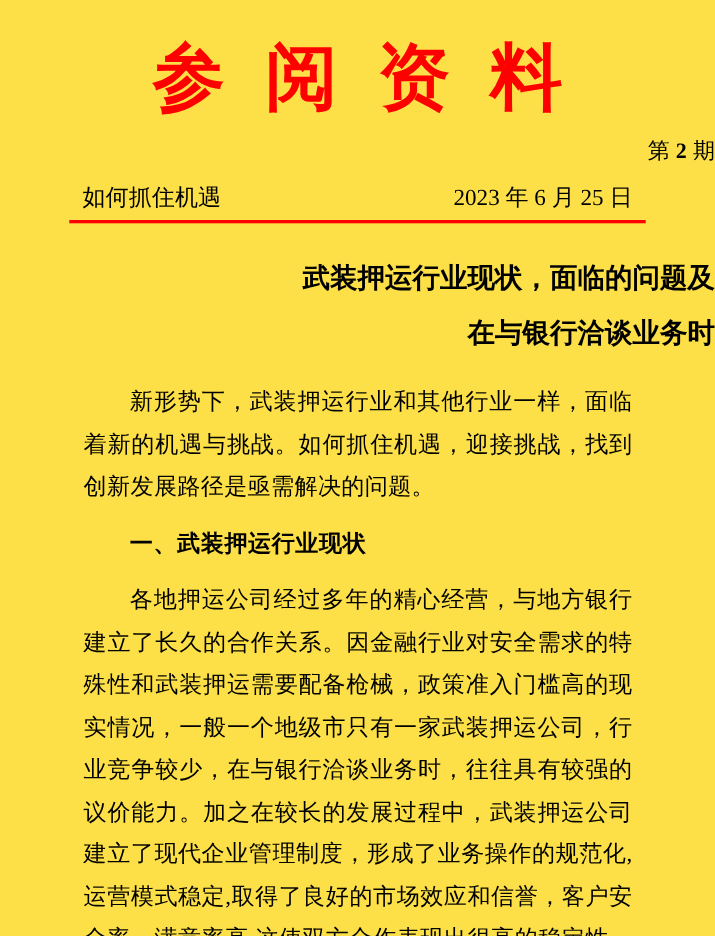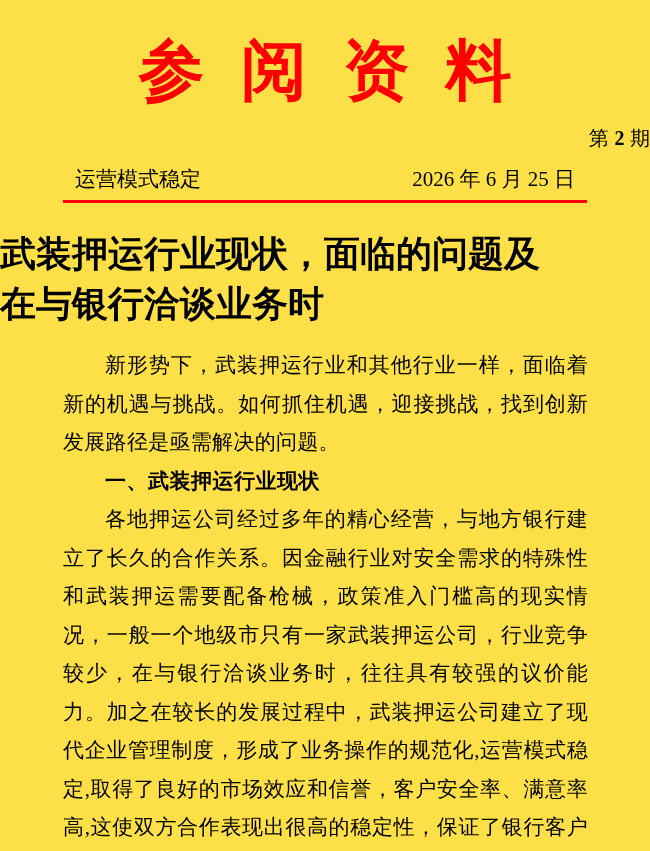--- a/index.html
+++ b/index.html
@@ -50,37 +50,37 @@
     line-height: 30px;
     white-space: nowrap;
   }
   .red-rule {
     margin: 6px 63px 0 63px;
     height: 3px;
     background: #ff0000;
   }
   .doc-title {
     margin-top: 26px;
-    text-align: left;
+    text-align: right;
     font-weight: bold;
-    font-size: 36px;
+    font-size: 25px;
     line-height: 50px;
     font-family: "Liberation Serif", "DejaVu Serif", serif;
   }
   .body-text {
     margin: 17px 62px 0 63px;
     font-size: 21px;
     line-height: 38.5px;
     letter-spacing: 0.3px;
     text-align: justify;
     text-justify: inter-character;
     word-break: break-all;
   }
   .body-text p {
-    margin: 0;
+    margin: 13px;
     text-indent: 2em;
   }
   .section-heading {
     margin: 0;
     text-indent: 2em;
     font-weight: bold;
     font-family: Liberation Serif, serif;
     letter-spacing: 0.5px;
   }
 </style>
@@ -89,22 +89,22 @@
 
 <div class="page">
 
   <div class="masthead">参阅资料</div>
 
   <div class="issue-line">
     <span>第</span><span class="issue-number">2</span><span>期</span>
   </div>
 
   <div class="pub-row">
-    <span>运营模式稳定</span>
-    <span>2026 年 6 月 25 日</span>
+    <span>如何抓住机遇</span>
+    <span>2023 年 6 月 25 日</span>
   </div>
 
   <div class="red-rule"></div>
 
   <div class="doc-title">
     <div>武装押运行业现状，面临的问题及</div>
     <div>在与银行洽谈业务时</div>
   </div>
 
   <div class="body-text">

